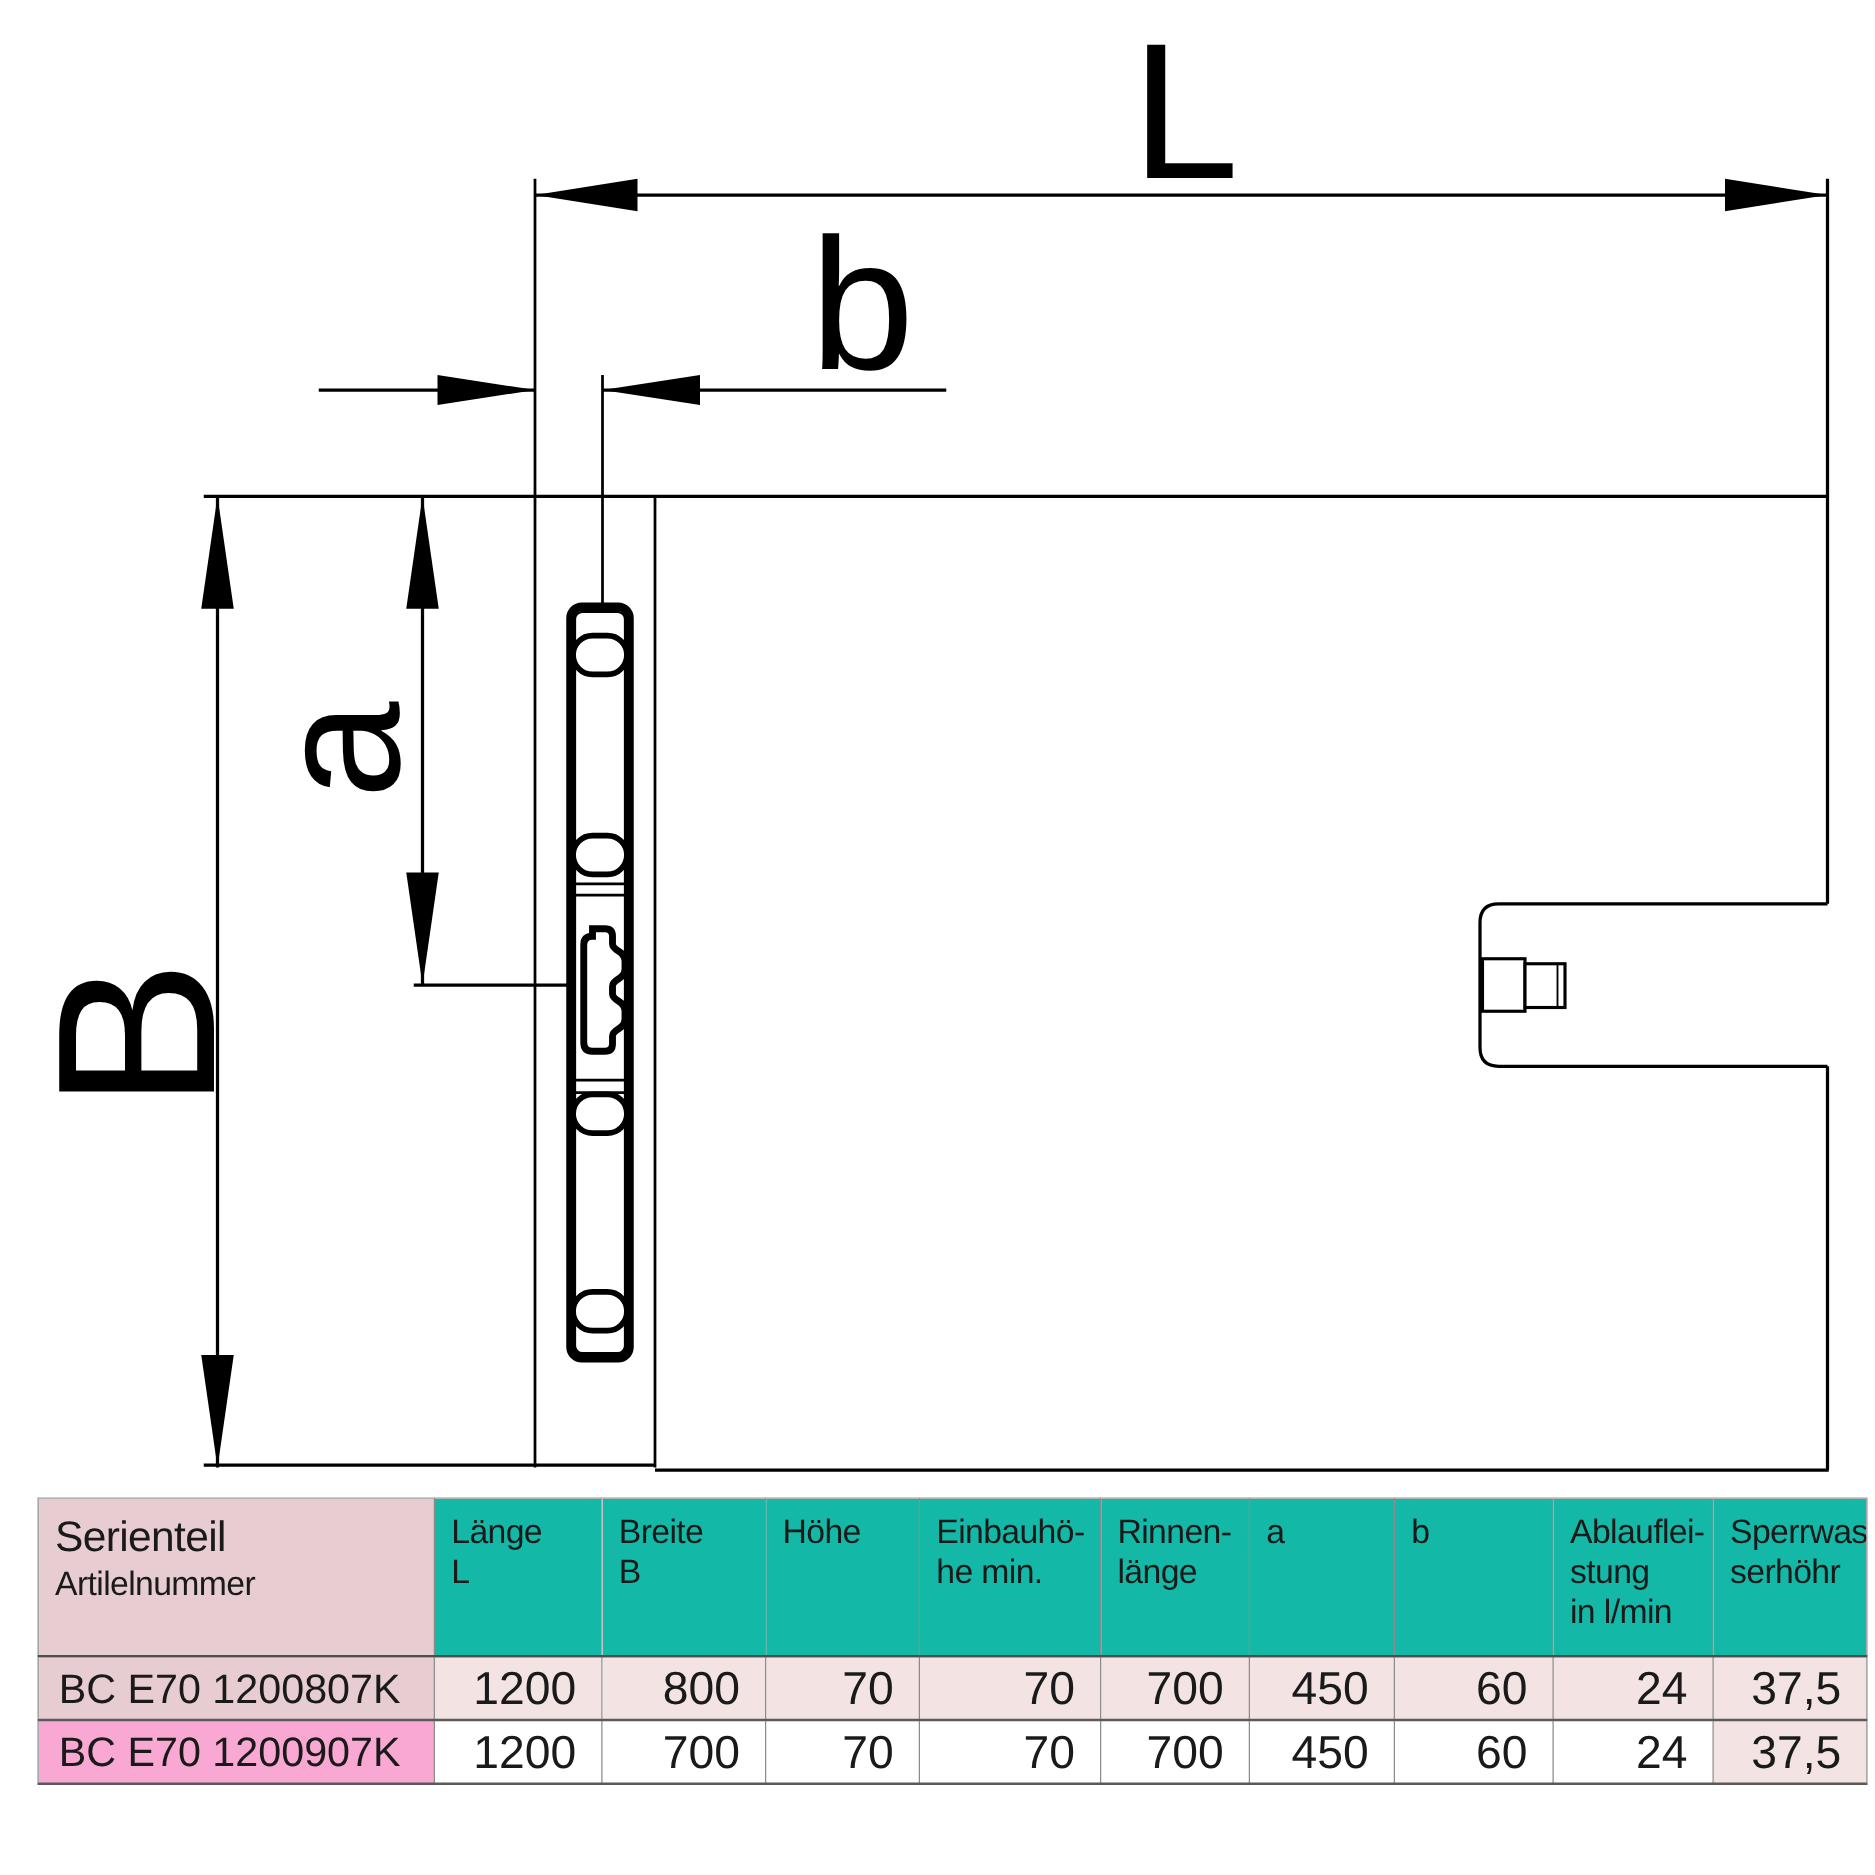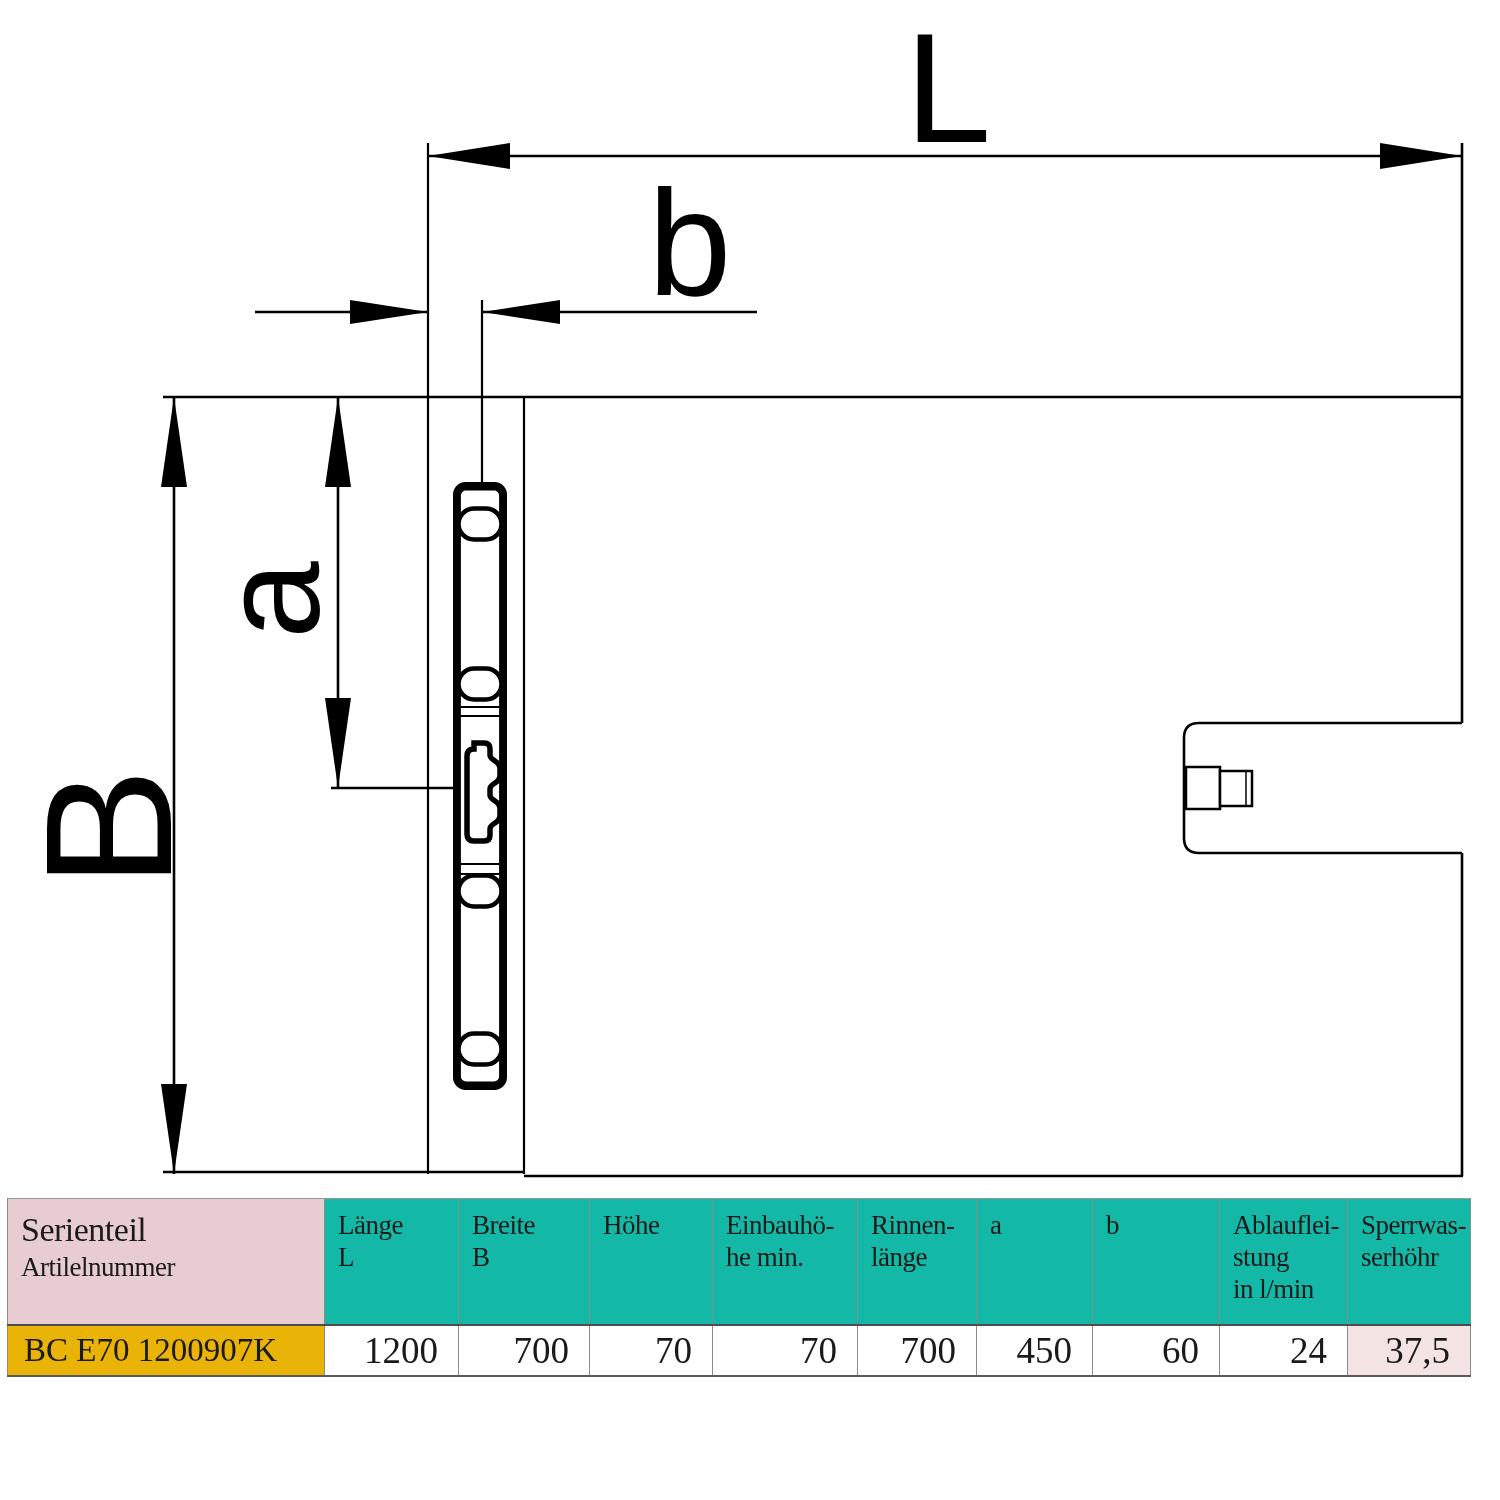--- a/index.html
+++ b/index.html
@@ -7,33 +7,33 @@
          font-family:"Liberation Sans", sans-serif;color:#1a1a1a;}
   
   #drawing{position:absolute;left:0;top:0;}
   .thin{stroke:#000;stroke-width:2.2;fill:none;}
   .med{stroke:#000;stroke-width:2.6;fill:none;}
   .thick{stroke:#000;stroke-width:7;fill:#fff;}
   .oval{stroke:#000;stroke-width:4.5;fill:#fff;}
   .arrow{fill:#000;stroke:none;}
   .dimtext{fill:#000;font-family:"Liberation Sans",sans-serif;}
   
-  #spec-table{position:absolute;left:7px;top:1198px;width:1463px;border-collapse:collapse;
-              table-layout:fixed;border:1px solid #9a9a9a;font-family:Liberation Serif, serif;}
+  #spec-table{position:absolute;left:30px;top:1198px;width:1463px;border-collapse:collapse;
+              table-layout:fixed;border:1px solid #9a9a9a;}
   #spec-table th,#spec-table td{border-left:1.5px solid #8c8c8c;border-right:1.5px solid #8c8c8c;
               overflow:hidden;}
   #spec-table th{background:#14b8a6;text-align:left;vertical-align:top;font-weight:normal;
               font-size:27px;line-height:32px;padding:10px 6px 0 13px;letter-spacing:-0.5px;height:115px;}
   #spec-table th.first{background:#e7cdd1;}
   #spec-table thead tr{border-bottom:2px solid #4d4d4d;}
   #spec-table tbody tr{border-bottom:2px solid #5a5a5a;height:51px;}
   #spec-table td{background:#f4e3e3;font-size:37px;text-align:right;padding:0 20px 0 0;}
   #spec-table td.first{background:#e7cdd1;font-size:33px;text-align:left;padding:0 0 0 16px;}
   #spec-table tr.row-white td{background:#ffffff;}
-  #spec-table tr.row-white td.first{background:#eab308;}
+  #spec-table tr.row-white td.first{background:#f9a8d4;}
   #spec-table tr.row-white td.last{background:#f4e3e3;}
   .th-big{display:block;font-size:34px;line-height:42px;letter-spacing:-0.5px;}
   .th-line{display:block;}
 </style>
 </head>
 <body>
 
 <div id="stage">
 
   <svg id="drawing" width="1500" height="1195" viewBox="0 0 1500 1195" xmlns="http://www.w3.org/2000/svg">
@@ -152,20 +152,32 @@
           <span class="th-line">stung</span>
           <span class="th-line">in l/min</span>
         </th>
         <th>
           <span class="th-line">Sperrwas-</span>
           <span class="th-line">serhöhr</span>
         </th>
       </tr>
     </thead>
     <tbody>
+      <tr>
+        <td class="first">BC E70 1200807K</td>
+        <td>1200</td>
+        <td>800</td>
+        <td>70</td>
+        <td>70</td>
+        <td>700</td>
+        <td>450</td>
+        <td>60</td>
+        <td>24</td>
+        <td class="last">37,5</td>
+      </tr>
       <tr class="row-white">
         <td class="first">BC E70 1200907K</td>
         <td>1200</td>
         <td>700</td>
         <td>70</td>
         <td>70</td>
         <td>700</td>
         <td>450</td>
         <td>60</td>
         <td>24</td>

